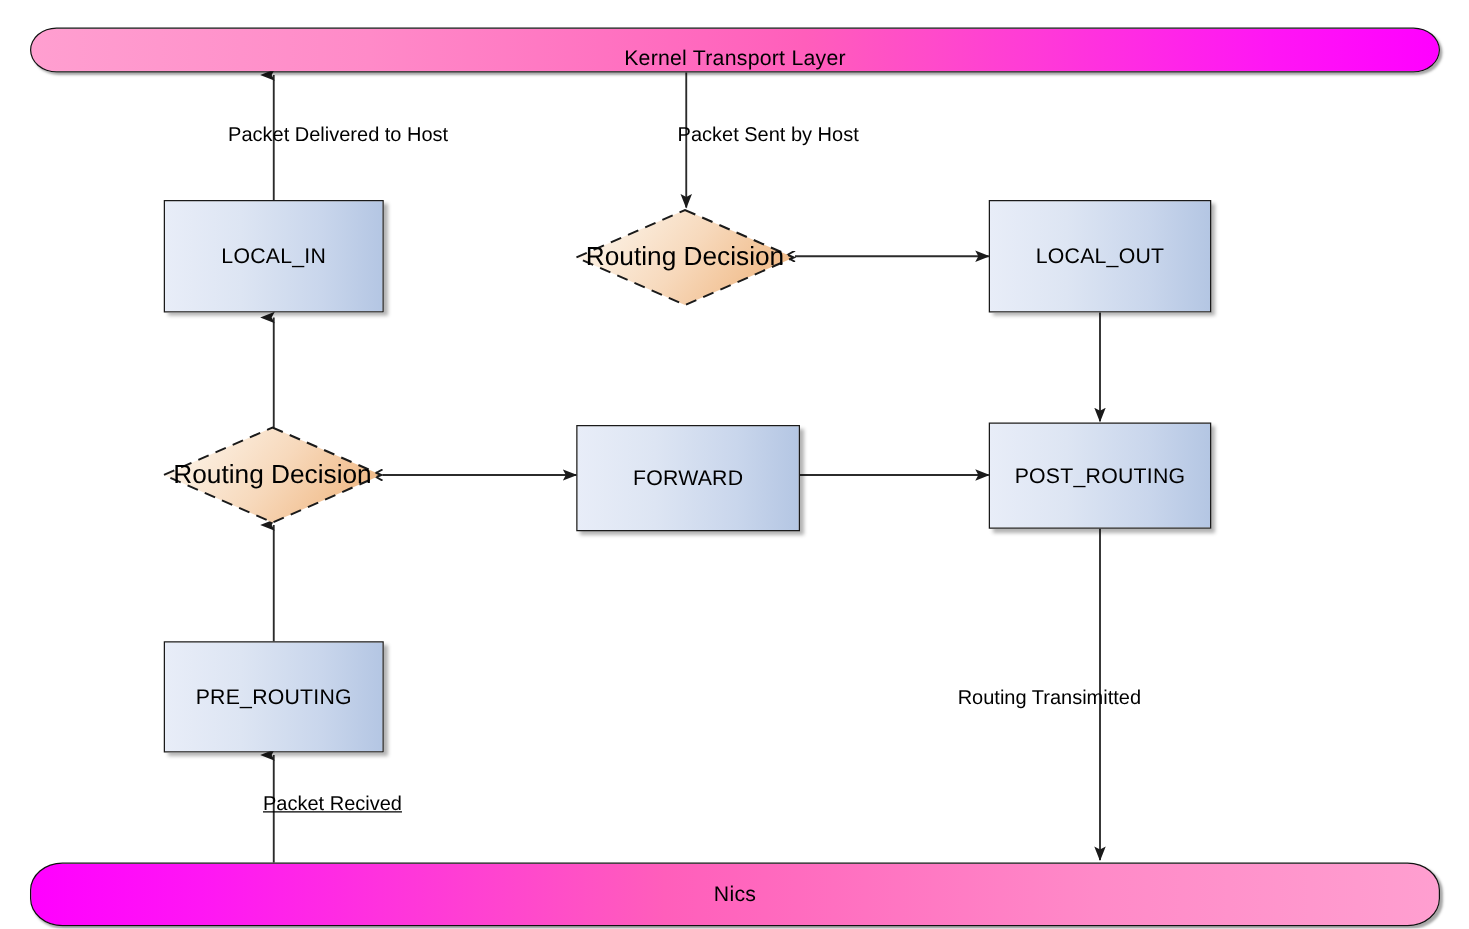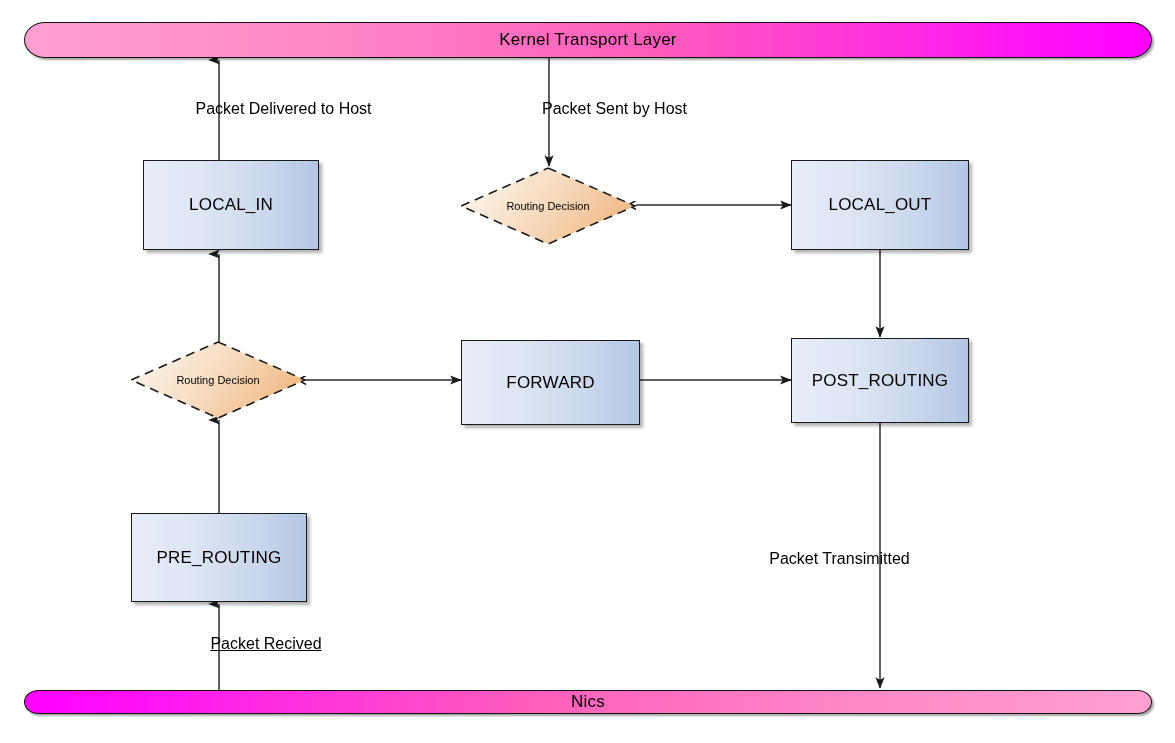--- a/index.html
+++ b/index.html
@@ -37,20 +37,21 @@
     white-space: nowrap;
   }
   
   .bar {
     border: 1px solid #111111;
     border-radius: 26px / 22px;
     box-shadow: 2px 2px 2px rgba(0,0,0,0.35);
   }
   .bar-top {
     background: linear-gradient(to right, #ff9fd0 0%, #ff8ac8 24%, #ff5ebb 55%, #ff16f4 88%, #ff00ff 100%);
+    align-items: flex-end;
   }
   .bar-bottom {
     background: linear-gradient(to right, #ff00ff 0%, #ff16f4 12%, #ff5ebb 45%, #ff8ac8 76%, #ff9fd0 100%);
   }
   
   .box {
     border: 1.5px solid #1a1a1a;
     background: linear-gradient(to right, #e8edf8 0%, #dde5f3 35%, #c9d6ec 72%, #b4c6e3 100%);
     box-shadow: 3px 3px 3px rgba(0,0,0,0.30);
   }
@@ -66,21 +67,21 @@
   }
   .diamond-label {
     position: absolute;
     left: 0;
     top: 0;
     width: 100%;
     height: 100%;
     display: flex;
     align-items: center;
     justify-content: center;
-    font-size: 11px;
+    font-size: 21px;
     color: #000000;
     white-space: nowrap;
   }
   
   .edge-label {
     position: absolute;
     font-size: 16px;
     color: #000000;
     white-space: nowrap;
     text-align: center;
@@ -131,21 +132,21 @@
       <line x1="880" y1="250" x2="880" y2="337" marker-end="url(#arrow-head)"></line>
 
       <line x1="880" y1="423" x2="880" y2="688" marker-end="url(#arrow-head)"></line>
     </g>
   </svg>
 
   <div class="node bar bar-top" style="left:24px; top:22px; width:1128px; height:36px;">
     <span>Kernel Transport Layer</span>
   </div>
 
-  <div class="node box" style="left:143px; top:160px; width:176px; height:90px;">
+  <div class="node box" style="left:131px; top:160px; width:176px; height:90px;">
     <span>LOCAL_IN</span>
   </div>
 
   <div class="node box" style="left:791px; top:160px; width:178px; height:90px;text-align:right;">
     <span>LOCAL_OUT</span>
   </div>
 
   <div class="node box" style="left:461px; top:340px; width:179px; height:85px;">
     <span>FORWARD</span>
   </div>
@@ -165,25 +166,25 @@
     <div class="diamond-label">Routing Decision</div>
   </div>
 
   <div class="diamond-wrap" style="left:129px; top:340px; width:178px; height:80px;">
     <svg width="178" height="80" viewBox="0 0 178 80" xmlns="http://www.w3.org/2000/svg">
       <polygon points="89,2 176,40 89,78 2,40" fill="url(#diamond-grad)" stroke="#1a1a1a" stroke-width="1.6" stroke-dasharray="9,6"></polygon>
     </svg>
     <div class="diamond-label">Routing Decision</div>
   </div>
 
-  <div class="edge-label" style="left:176px; top:100px; width:215px;">Packet Delivered to Host</div>
+  <div class="edge-label" style="left:163px; top:100px; width:215px;">Packet Delivered to Host</div>
 
   <div class="edge-label" style="left:512px; top:100px; width:175px;text-align:right;">Packet Sent by Host</div>
 
-  <div class="edge-label" style="left:752px; top:550px; width:175px;">Packet Transimitted</div>
+  <div class="edge-label" style="left:752px; top:550px; width:175px;">Routing Transimitted</div>
 
   <div class="edge-label" style="left:197px; top:635px; width:138px;text-decoration:underline;">Packet Recived</div>
 
-  <div class="node bar bar-bottom" style="left:24px; top:690px; width:1128px; height:24px;">
+  <div class="node bar bar-bottom" style="left:24px; top:690px; width:1128px; height:51px;">
     <span>Nics</span>
   </div>
 
 </div>
 
 </body></html>

